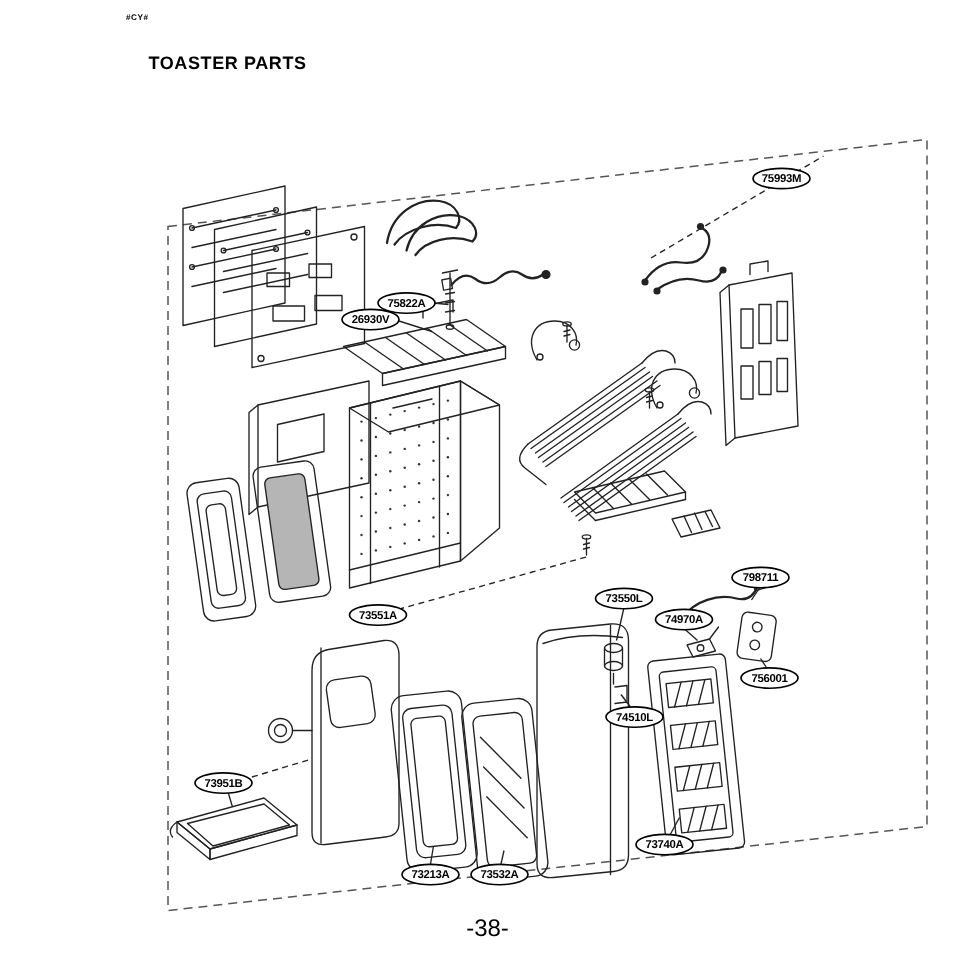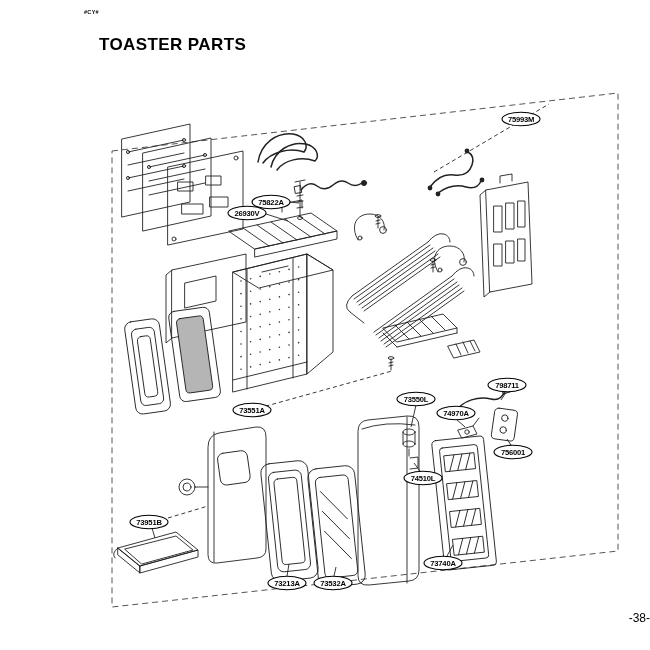--- a/index.html
+++ b/index.html
@@ -1,22 +1,22 @@
 <!DOCTYPE html>
 <html><head>
 <meta charset="utf-8">
 <style>
   html,body{margin:0;padding:0;}
   body{
     width:650px;height:650px;position:relative;overflow:hidden;
     background:#ffffff;font-family:"Liberation Sans",sans-serif;color:#000;
   }
   .doc-code{position:absolute;left:84px;top:9px;font-size:5.5px;font-weight:bold;letter-spacing:.3px;}
-  .doc-title{position:absolute;left:99px;top:35px;font-size:17px;font-weight:bold;letter-spacing:.4px;}
-  .page-no{position:absolute;left:0;top:611px;width:650px;text-align:right;font-size:12px;}
+  .doc-title{position:absolute;left:99px;top:35px;font-size:12px;font-weight:bold;letter-spacing:.4px;}
+  .page-no{position:absolute;left:0;top:611px;width:650px;text-align:center;font-size:16px;}
   svg.diagram{position:absolute;left:0;top:0;}
   .ln{fill:none;stroke:#222;stroke-width:.9;stroke-linejoin:round;stroke-linecap:round;}
   .wire{fill:none;stroke:#222;stroke-width:1.5;stroke-linecap:round;}
   .dash{fill:none;stroke:#555;stroke-width:1;stroke-dasharray:6 4;}
   .leader{stroke:#222;stroke-width:.9;fill:none;}
   .leader.dashed{stroke-dasharray:4 3;}
   .callout-ellipse{fill:#fff;stroke:#000;stroke-width:1.1;}
   .callout-text{font-family:"Liberation Sans",sans-serif;font-size:7.6px;font-weight:bold;letter-spacing:-.2px;fill:#000;}
 </style>
 </head>

